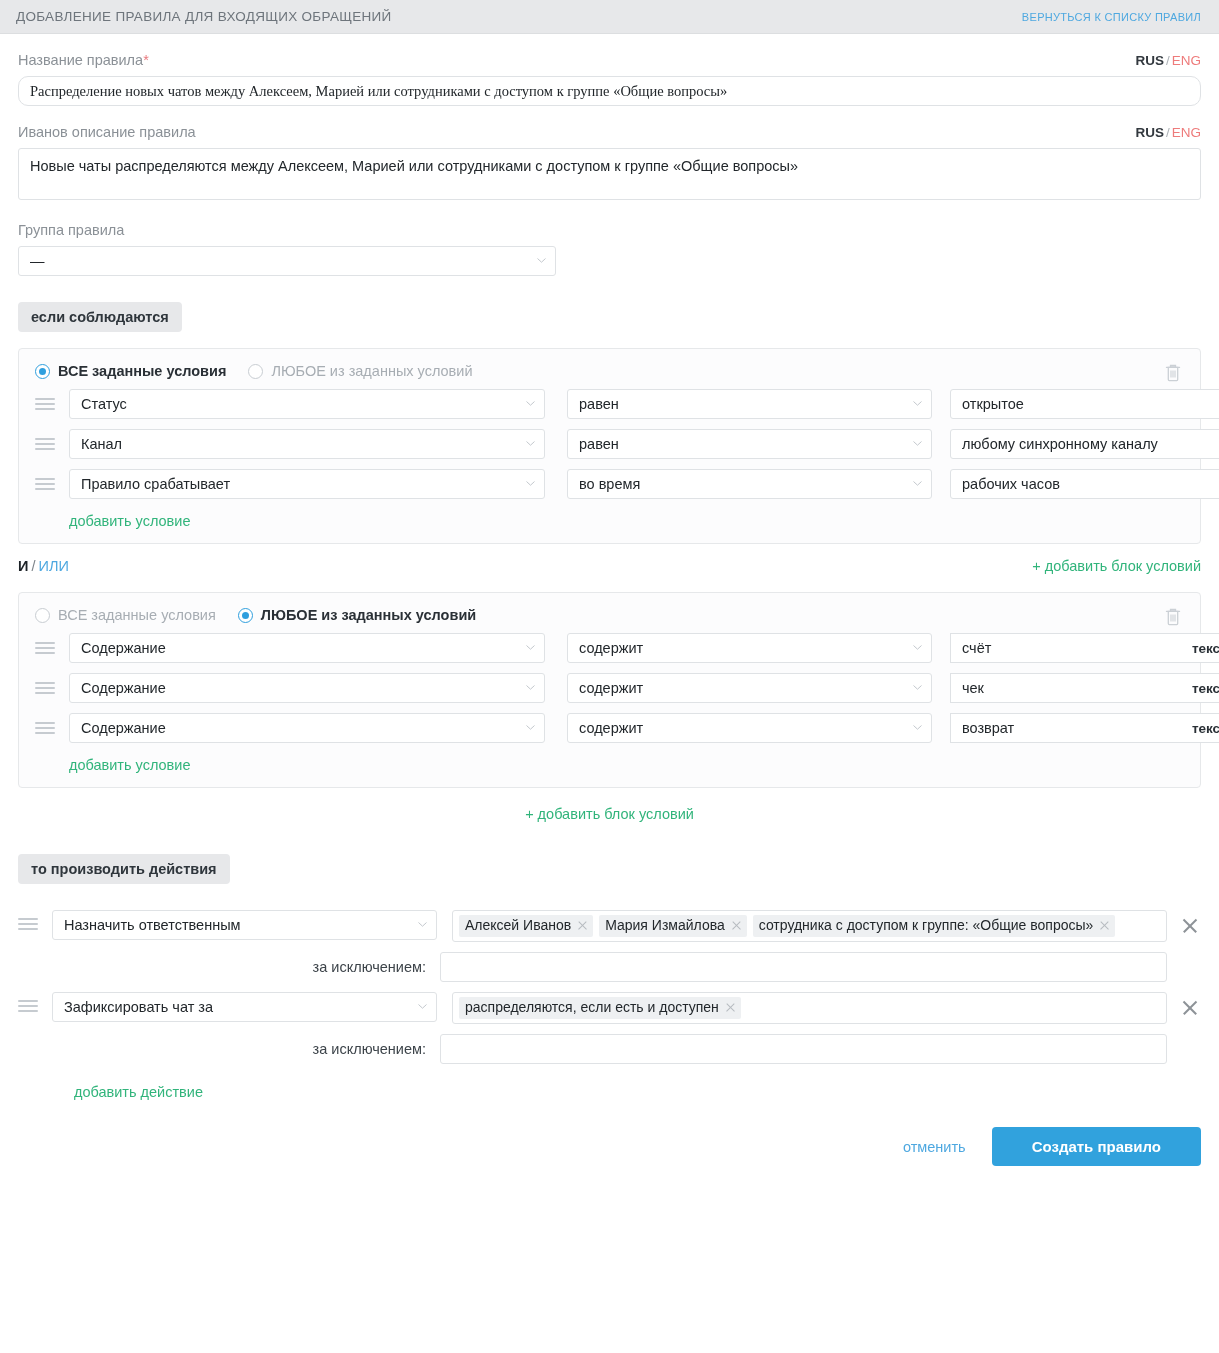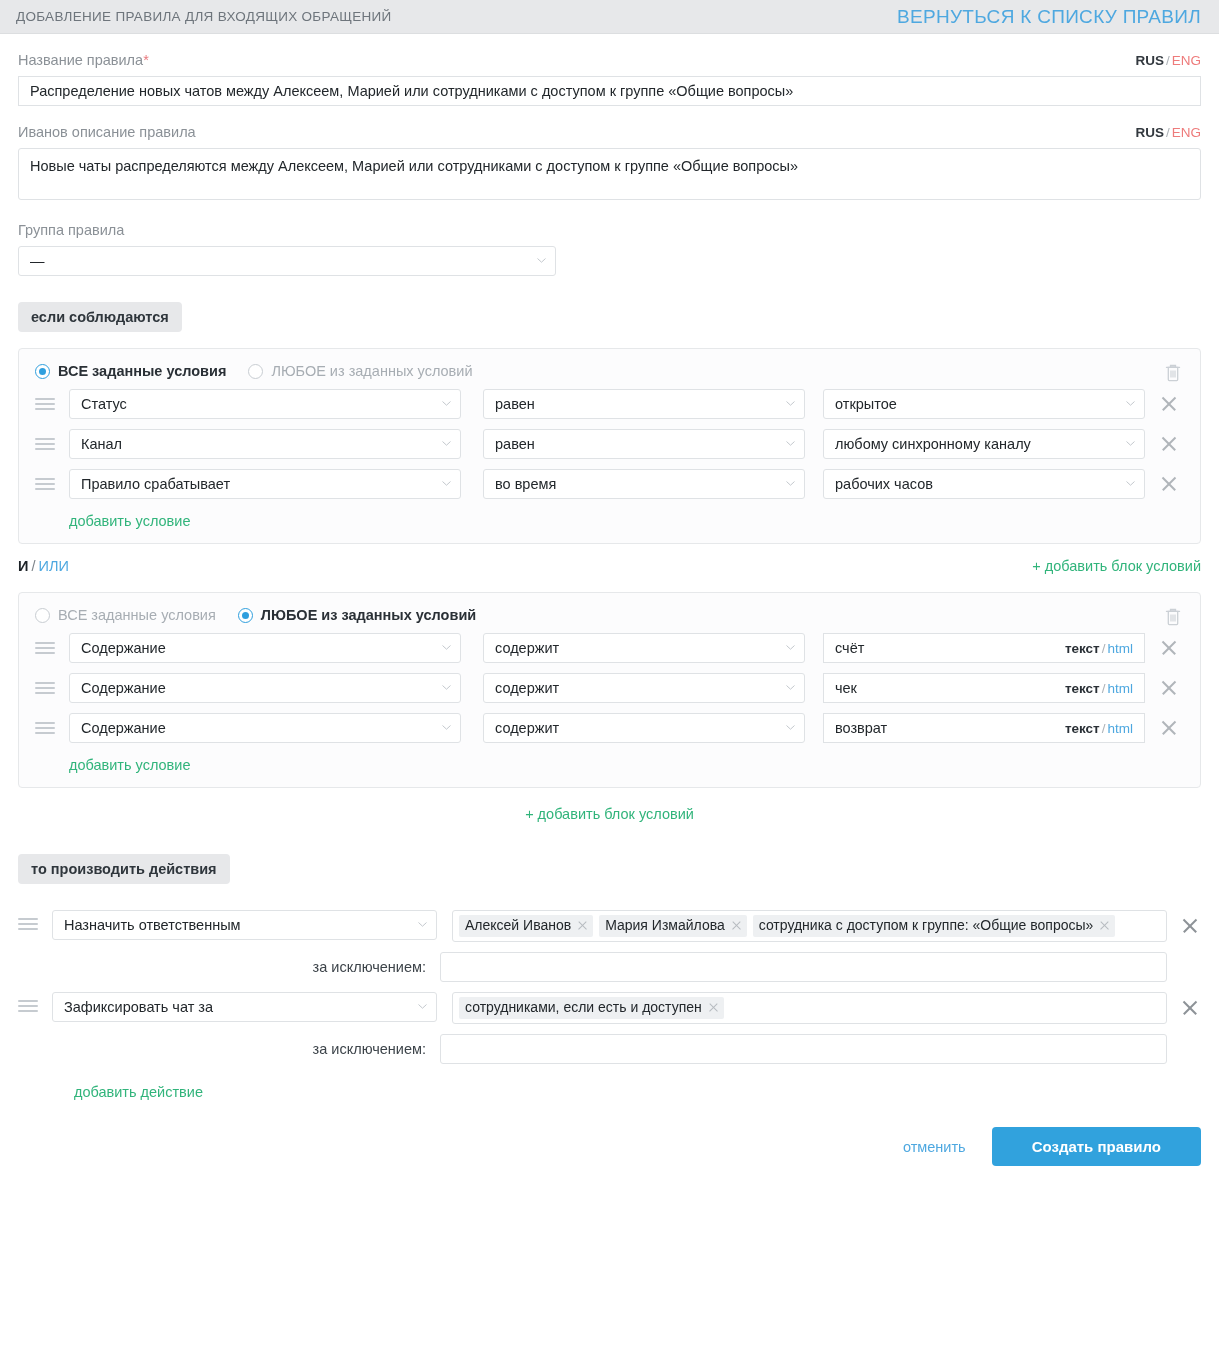--- a/index.html
+++ b/index.html
@@ -20,21 +20,21 @@
     justify-content: space-between;
     padding: 0 18px 0 16px;
     border-bottom: 1px solid #dcdee0;
   }
   .topbar-title {
     font-size: 13.5px;
     letter-spacing: .3px;
     color: #6e757c;
   }
   .topbar-link {
-    font-size: 19px;
+    font-size: 11px;
     letter-spacing: .3px;
     color: #4ea8e0;
     cursor: pointer;
   }
 
   
   .page { padding: 0 18px; }
 
   .field-label {
     font-size: 14.5px;
@@ -54,24 +54,24 @@
     white-space: nowrap;
   }
   .lang-toggle .active { color: #33393f; font-weight: bold; }
   .lang-toggle .sep { color: #aeb3b8; margin: 0 2px; }
   .lang-toggle .inactive { color: #ee7b7b; cursor: pointer; }
 
   .text-input {
     width: 100%;
     height: 30px;
     border: 1px solid #dfe2e5;
-    border-radius: 0;
+    border-radius: 10px;
     padding: 0 11px;
     font-size: 14.5px;
-    font-family: Liberation Sans, sans-serif;
+    font-family: Liberation Serif, serif;
     color: #22272b;
     background: #fff;
     outline: none;
   }
   .textarea-input {
     width: 100%;
     height: 52px;
     border: 1px solid #dfe2e5;
     border-radius: 3px;
     padding: 8px 11px;
@@ -183,22 +183,22 @@
     margin-right: 12px;
     cursor: grab;
   }
   .drag span {
     display: block;
     height: 2px;
     background: #c6cbd0;
     border-radius: 1px;
     width: 20px;
   }
-  .col-a { width: 392px; flex: none; text-align: right; }
-  .col-b { width: 322px; flex: none; margin-left: 22px; }
+  .col-a { width: 476px; flex: none; text-align: right; }
+  .col-b { width: 365px; flex: none; margin-left: 22px; }
   .col-c { width: 322px; flex: none; margin-left: 18px; }
   .x-btn {
     width: 22px; height: 22px;
     margin-left: 13px;
     flex: none;
     position: relative;
     cursor: pointer;
   }
   .x-btn::before, .x-btn::after {
     content: "";
@@ -780,21 +780,21 @@
         <span>Зафиксировать чат за</span>
         <span class="chev">
             <svg width="9" height="5" viewBox="0 0 9 5">
               <path d="M0.5 0.5 L4.5 4.2 L8.5 0.5" fill="none" stroke="#c3c8cd" stroke-width="1"></path>
             </svg>
           </span>
       </div>
     </div>
     <div class="tags-box">
       <span class="tag">
-          <span>сотрудниками, если есть и доступен</span>
+          <span>распределяются, если есть и доступен</span>
           <span class="tx"></span>
         </span>
     </div>
     <div class="act-x"></div>
   </div>
 
   <div class="except-row">
     <div class="except-label">за исключением:</div>
     <input class="except-input" value="" style="">
   </div>

